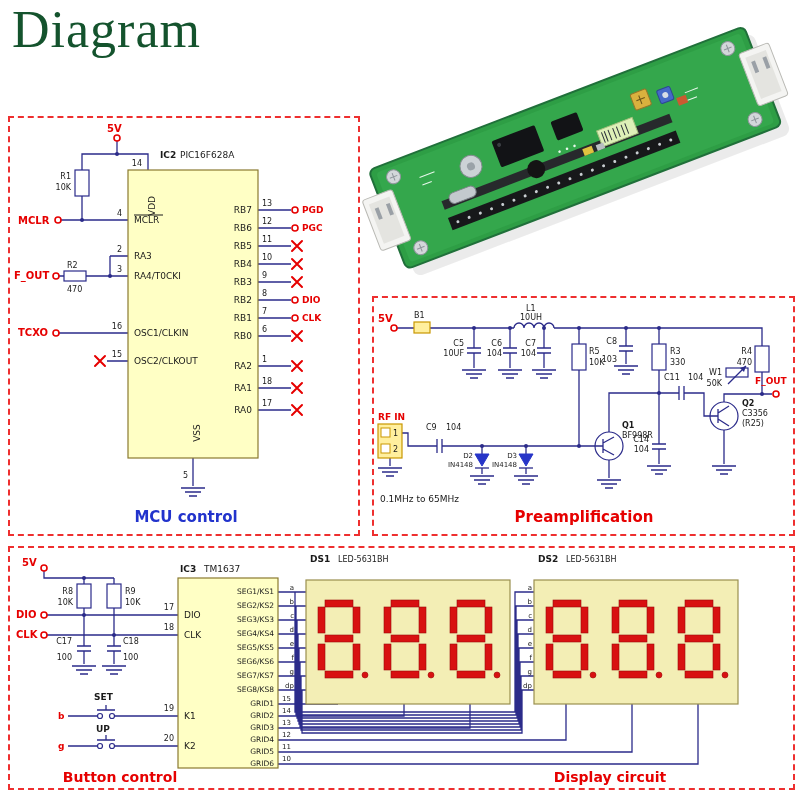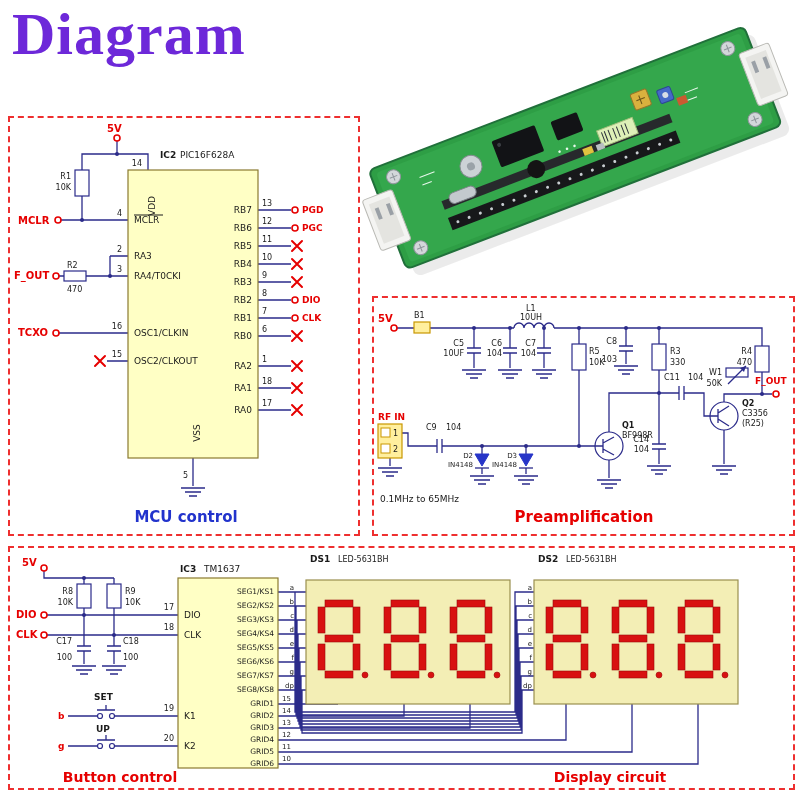--- a/index.html
+++ b/index.html
@@ -1,19 +1,19 @@
 <!DOCTYPE html>
 <html><head>
 <meta charset="utf-8">
 <style>
   *{margin:0;padding:0;box-sizing:border-box}
   html,body{background:#fff}
   body{width:800px;height:800px;position:relative;overflow:hidden;font-family:"DejaVu Sans",sans-serif}
-  .title{position:absolute;left:12px;top:0px;font-family:"Liberation Serif",serif;font-weight:bold;
-         font-size:60px;color:#6d28d9;letter-spacing:1px}
+  .title{position:absolute;left:12px;top:0px;font-family:"Liberation Serif",serif;font-weight:normal;
+         font-size:52px;color:#14532d;letter-spacing:1px}
   .panel{position:absolute;border:2px dashed #ee2f2f;background:#fff}
   .mcu-panel{left:8px;top:116px;width:352px;height:420px}
   .preamp-panel{left:372px;top:296px;width:423px;height:240px}
   .display-panel{left:8px;top:546px;width:787px;height:244px}
   .pcb{position:absolute;left:350px;top:0;width:450px;height:298px}
   svg{display:block}
   text{font-family:"DejaVu Sans",sans-serif;fill:#1a1a1a}
   .t7{font-size:7px}.t75{font-size:7.5px}.t8{font-size:8px}.t9{font-size:9px}
   .t10{font-size:10px}.b{font-weight:bold}
   .net{fill:#e60000;font-weight:bold}

